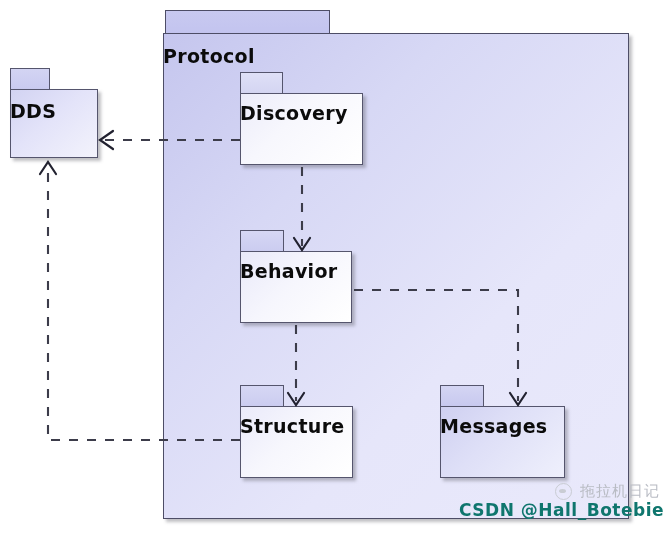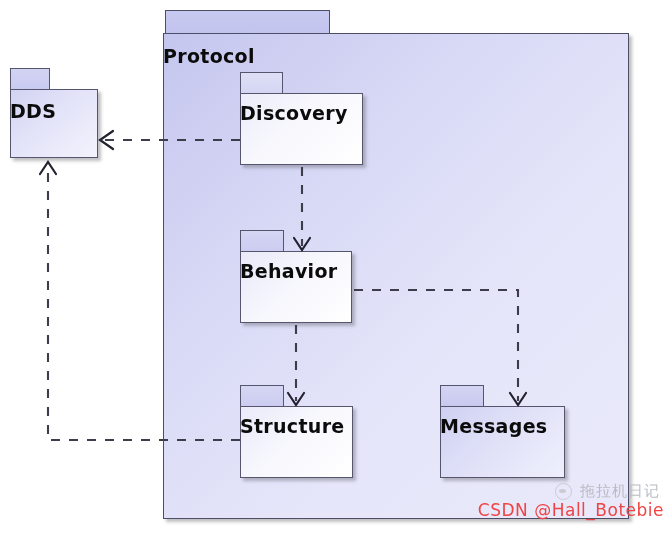--- a/index.html
+++ b/index.html
@@ -191,23 +191,24 @@
     width: 7px;
     height: 4px;
     border-radius: 50%;
     background: #c9ccd3;
   }
   #wm-csdn {
     position: absolute;
     right: 0px;
     top: 18px;
     font-size: 17px;
-    color: #ef4444;
+    color: #0f766e;
     letter-spacing: 0.5px;
     white-space: nowrap;
+    font-weight: bold;
   }
 </style>
 </head>
 <body>
 
 <div id="canvas">
 
   <div class="pkg" id="pkg-protocol" style="left:163px; top:10px;">
     <div class="tab"></div>
     <div class="body"></div>

